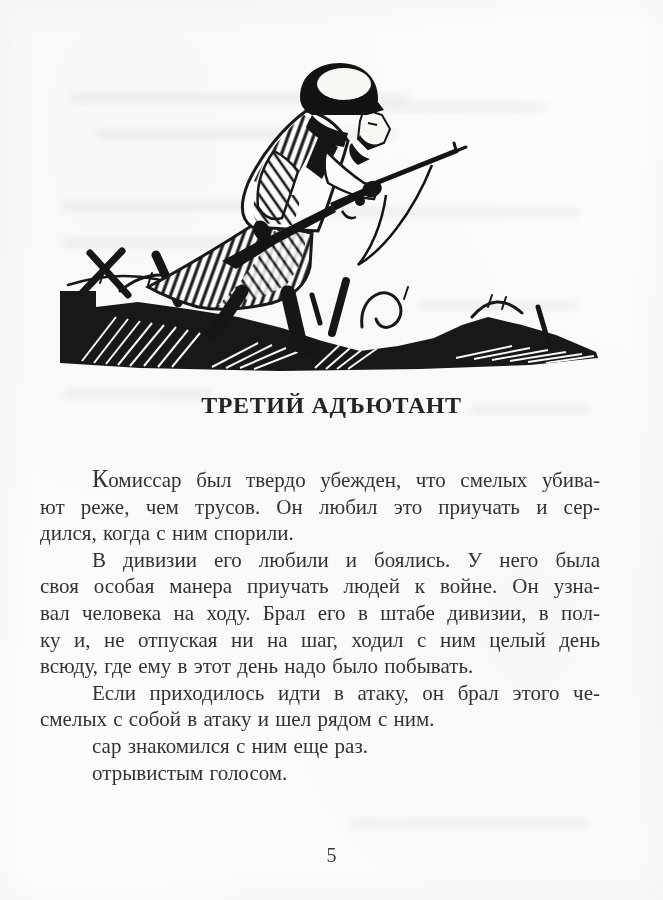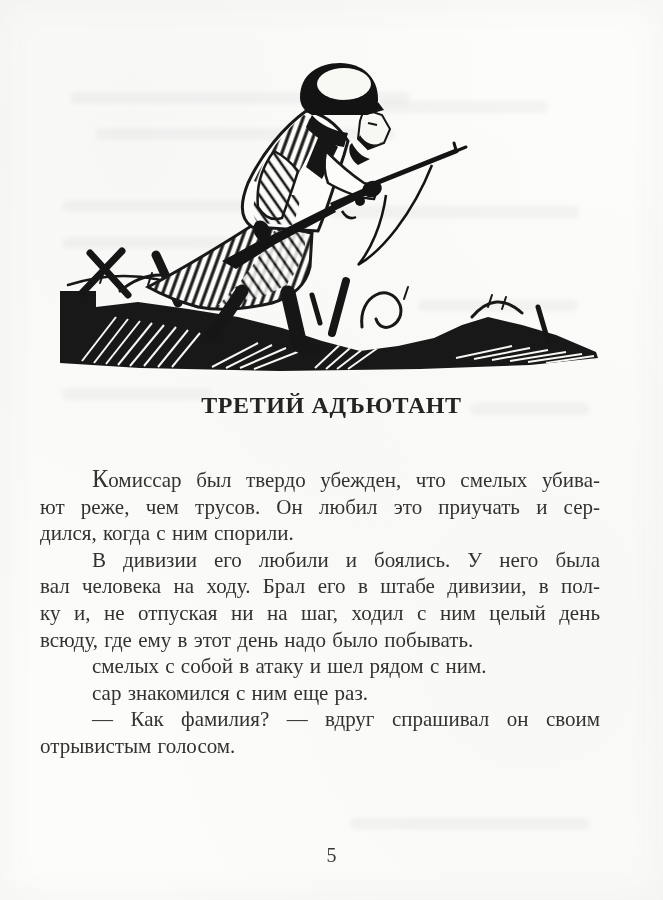--- a/index.html
+++ b/index.html
@@ -197,31 +197,32 @@
   <h1 class="title">ТРЕТИЙ АДЪЮТАНТ</h1>
 
   <div class="body">
     <div class="para">
         <div class="line">Комиссар был твердо убежден, что смелых убива-</div>
         <div class="line">ют реже, чем трусов. Он любил это приучать и сер-</div>
         <div class="line">дился, когда с ним спорили.</div>
       </div>
     <div class="para">
         <div class="line">В дивизии его любили и боялись. У него была</div>
+        <div class="line">своя особая манера приучать людей к войне. Он узна-</div>
         <div class="line">вал человека на ходу. Брал его в штабе дивизии, в пол-</div>
         <div class="line">ку и, не отпуская ни на шаг, ходил с ним целый день</div>
         <div class="line">всюду, где ему в этот день надо было побывать.</div>
       </div>
     <div class="para">
+        <div class="line">Если приходилось идти в атаку, он брал этого че-</div>
         <div class="line">смелых с собой в атаку и шел рядом с ним.</div>
       </div>
     <div class="para">
         <div class="line">сар знакомился с ним еще раз.</div>
       </div>
     <div class="para">
-        <div class="line">— Как фамилия? — вдруг спрашивал он своим</div>
         <div class="line">отрывистым голосом.</div>
       </div>
   </div>
 
   <div class="folio">5</div>
 
 </div>
 
 </body></html>

